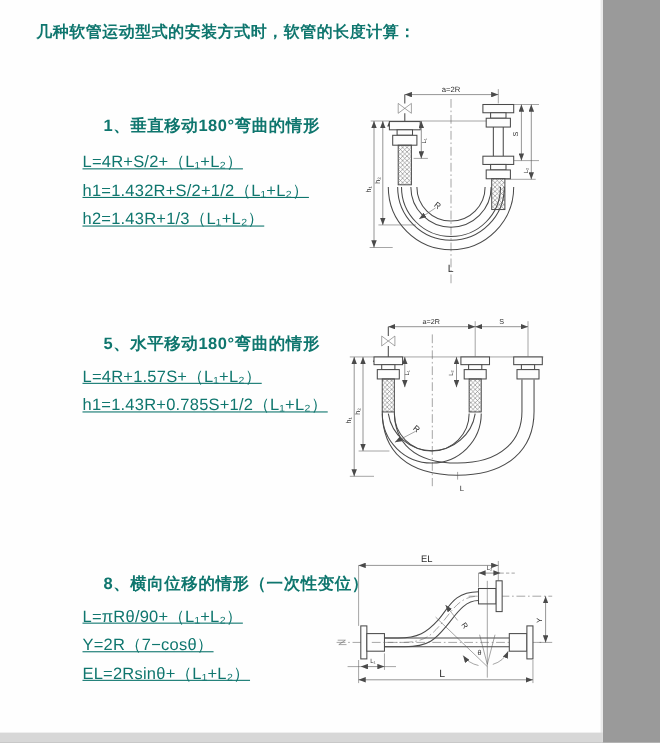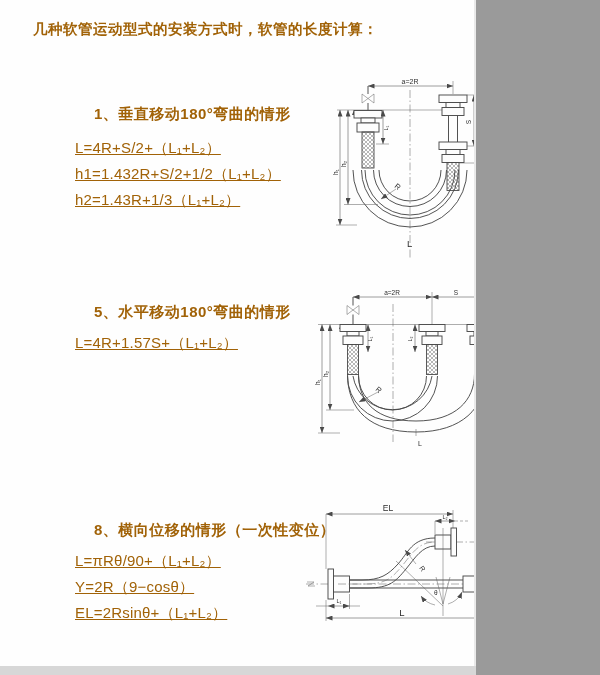--- a/index.html
+++ b/index.html
@@ -1,18 +1,18 @@
 <!DOCTYPE html>
 <html><head>
 <meta charset="utf-8">
 <style>
   html,body{margin:0;padding:0;background:#9a9a9a;}
   .page{
-    position:relative;width:476px;height:675px;background:#fefefe;overflow:hidden;
-    font-family:"Liberation Sans","DejaVu Sans",sans-serif;color:#a16207;
+    position:relative;width:548px;height:675px;background:#fefefe;overflow:hidden;
+    font-family:"Liberation Sans","DejaVu Sans",sans-serif;color:#0f766e;
   }
   .abs{position:absolute;}
   .title{left:33px;top:20px;font-size:14.5px;font-weight:bold;letter-spacing:.5px;white-space:nowrap;}
   .sec-heading{font-size:15px;font-weight:bold;letter-spacing:.5px;white-space:nowrap;margin-left:48px;}
   .formulas{font-size:15px;font-weight:normal;letter-spacing:.2px;}
   .formulas div{height:26px;line-height:26px;white-space:nowrap;text-decoration:underline;}
   .edge-bottom{left:0;bottom:0;width:600px;height:9px;background:#d7d7d7;}
   .edge-right{right:0;top:0;width:2px;height:675px;background:#e9e9e9;}
   
   svg{overflow:visible;}
@@ -114,20 +114,21 @@
     <line class="tn" x1="149" y1="93" x2="177" y2="93"></line>
     <line class="dim" x1="164" y1="25" x2="164" y2="76" marker-start="url(#ar1)" marker-end="url(#ar1)"></line>
     <text class="dl" x="161" y="52" font-size="6.5" text-anchor="middle" transform="rotate(-90 161 52)">S</text>
     <line class="dim" x1="173" y1="25" x2="173" y2="93" marker-start="url(#ar1)" marker-end="url(#ar1)"></line>
     <text class="dl" x="170" y="85" font-size="5.5" text-anchor="middle" transform="rotate(-90 170 85)">L₂</text>
   </svg>
 
   <div class="abs sec-heading" style="left:46px;top:303px">5、水平移动180°弯曲的情形</div>
   <div class="abs formulas" style="left:75px;top:330px">
     <div>L=4R+1.57S+（L₁+L₂）</div>
+    <div>h1=1.43R+0.785S+1/2（L₁+L₂）</div>
   </div>
 
   <svg class="abs" style="left:308px;top:282px" width="292" height="185" viewBox="0 0 292 185">
     <defs>
       <pattern id="hx2" width="4" height="4" patternUnits="userSpaceOnUse">
         <path d="M0,4 L4,0 M0,0 L4,4" stroke="#707070" stroke-width="0.5"></path>
       </pattern>
       <marker id="ar2" markerUnits="userSpaceOnUse" markerWidth="7" markerHeight="5" refX="6.5" refY="2.5" orient="auto-start-reverse">
         <path d="M0,0 L6.5,2.5 L0,5 Z" fill="#4a4a4a"></path>
       </marker>
@@ -195,21 +196,21 @@
     <line class="dim" x1="107" y1="42.5" x2="107" y2="70" marker-start="url(#ar2)" marker-end="url(#ar2)"></line>
     <text class="dl" x="103.5" y="57" font-size="5.5" text-anchor="middle" transform="rotate(-90 103.5 57)">L₂</text>
 
     <line class="tn" x1="108" y1="147" x2="108" y2="154"></line>
     <text class="dl" x="110" y="164" font-size="7" fill="#4a4a4a">L</text>
   </svg>
 
   <div class="abs sec-heading" style="left:46px;top:521px">8、横向位移的情形（一次性变位）</div>
   <div class="abs formulas" style="left:75px;top:548px">
     <div>L=πRθ/90+（L₁+L₂）</div>
-    <div>Y=2R（9−cosθ）</div>
+    <div>Y=2R（7−cosθ）</div>
     <div>EL=2Rsinθ+（L₁+L₂）</div>
   </div>
 
   <svg class="abs" style="left:298px;top:498px" width="302" height="148" viewBox="0 0 302 148">
     <defs>
       <marker id="ar3" markerUnits="userSpaceOnUse" markerWidth="7" markerHeight="5" refX="6.5" refY="2.5" orient="auto-start-reverse">
         <path d="M0,0 L6.5,2.5 L0,5 Z" fill="#4a4a4a"></path>
       </marker>
     </defs>
 

